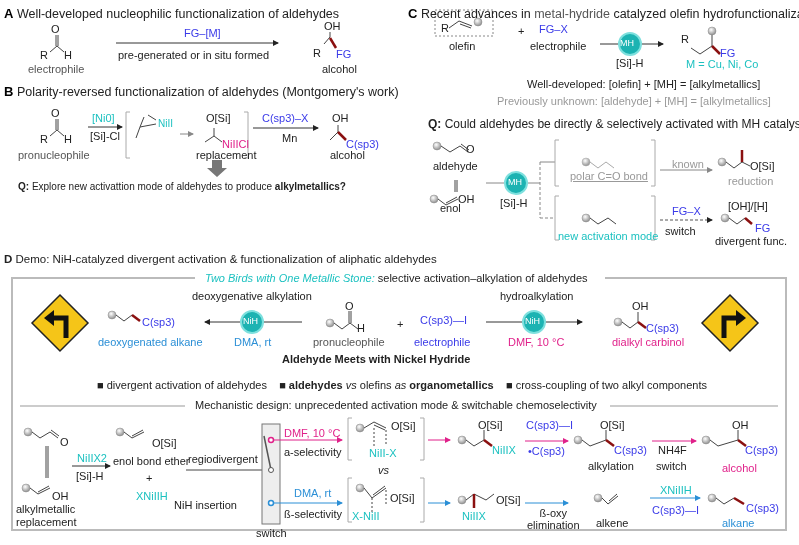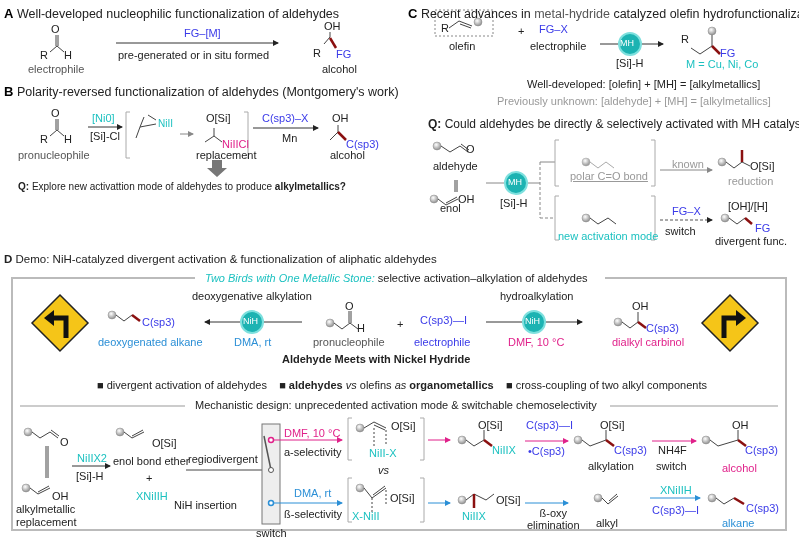--- a/index.html
+++ b/index.html
@@ -422,17 +422,17 @@
 <div class="abs sm" style="left:588px;top:460px;">alkylation</div>
 <div class="abs sm" style="left:658px;top:444px;text-align:center;">NH4F</div>
 <div class="abs sm" style="left:656px;top:460px;">switch</div>
 <div class="abs sm" style="left:732px;top:419px;">OH</div>
 <div class="abs sm blue" style="left:745px;top:444px;">C(sp3)</div>
 <div class="abs sm pink" style="left:722px;top:462px;">alcohol</div>
 <div class="abs sm" style="left:527px;top:507px;line-height:12px;text-align:center;">
     <div>ß-oxy</div>
     <div>elimination</div>
   </div>
-<div class="abs sm" style="left:596px;top:517px;">alkyl</div>
+<div class="abs sm" style="left:596px;top:517px;">alkene</div>
 <div class="abs sm teal" style="left:660px;top:484px;">XNiIIH</div>
 <div class="abs sm blue" style="left:652px;top:504px;">C(sp3)—I</div>
 <div class="abs sm blue" style="left:746px;top:502px;">C(sp3)</div>
 <div class="abs sm skyblue" style="left:722px;top:517px;">alkane</div>
 
 </body></html>

